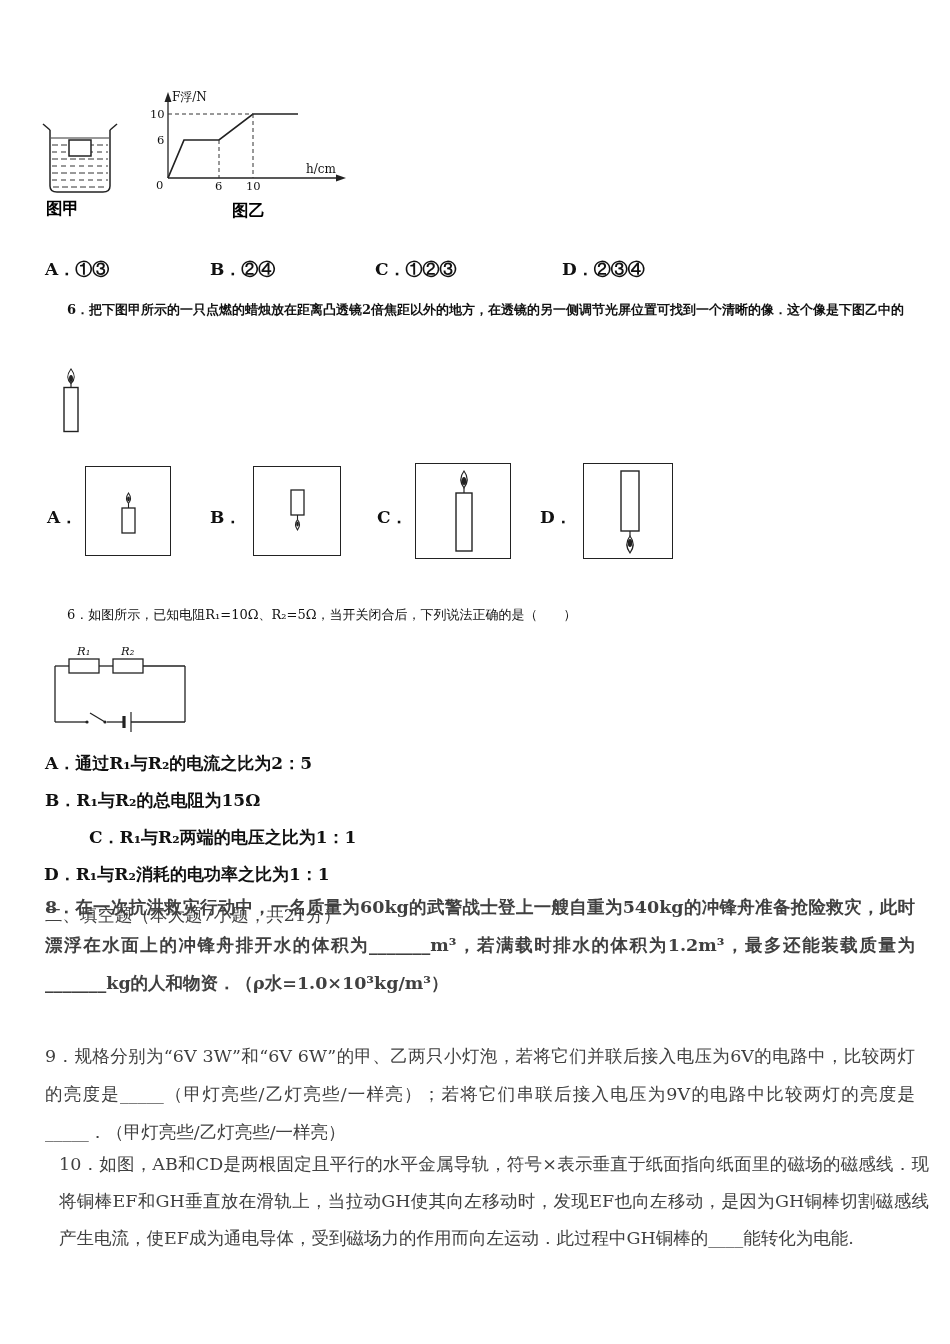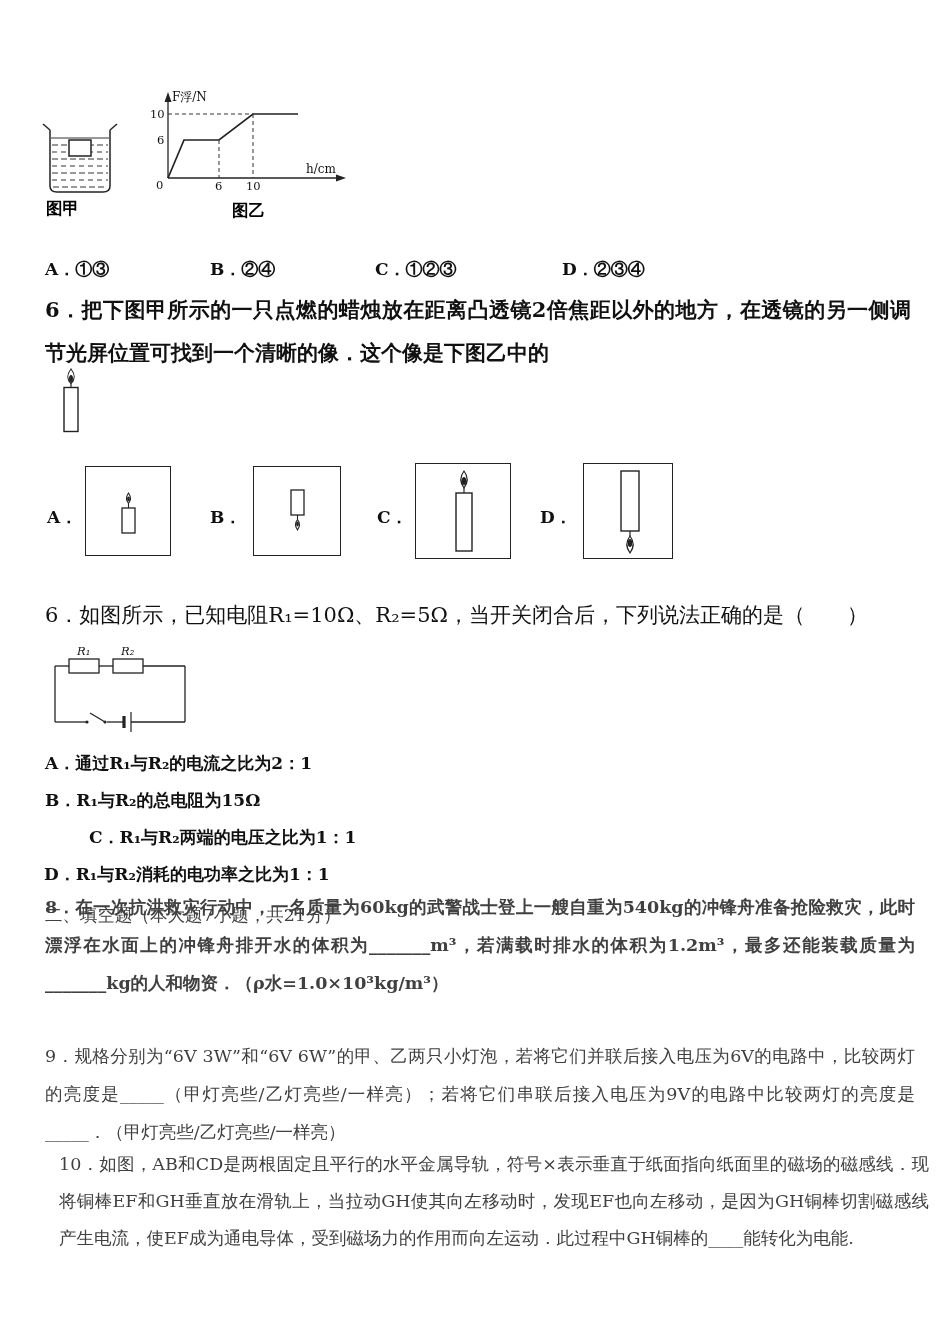--- a/index.html
+++ b/index.html
@@ -2,21 +2,21 @@
 <html><head>
 <meta charset="utf-8">
 <style>
   * { margin:0; padding:0; box-sizing:border-box; }
   html,body { background:#ffffff; }
   .page {
     position:relative; width:950px; height:1344px; background:#fff;
     font-family:"DejaVu Serif","Liberation Serif",serif; color:#111; overflow:hidden;
   }
   .abs { position:absolute; }
-  .txt { font-size:21px; line-height:43px; text-align:justify; color:#111; }
+  .txt { font-size:13px; line-height:43px; text-align:justify; color:#111;margin-left:22px; }
   .fill { font-size:17.5px; line-height:38px; text-align:justify; color:#404040; }
   .b { font-weight:bold; }
   .sb { font-weight:600; }
   .caption { font-weight:bold; font-size:16.5px; color:#000000; }
   .optline { font-size:17px; white-space:nowrap; color:#111;text-align:center; }
   .imgbox { border:1.6px solid #222; background:#fff; }
   .optlabel { font-size:17px; font-weight:600; color:#111; }
   svg { overflow:visible; display:block; }
 </style>
 </head>
@@ -138,21 +138,21 @@
       <line x1="10" y1="78" x2="10" y2="22"></line>
     </g>
     <line x1="86" y1="68" x2="86" y2="88" stroke="#222" stroke-width="1.2"></line>
     <line x1="79" y1="72" x2="79" y2="84" stroke="#222" stroke-width="3.2"></line>
     <circle cx="60" cy="78" r="1.6" fill="#222"></circle>
     <circle cx="42" cy="78" r="1.6" fill="#222"></circle>
     <text x="32" y="11" font-size="11.5" font-style="italic" fill="#111">R₁</text>
     <text x="76" y="11" font-size="11.5" font-style="italic" fill="#111">R₂</text>
   </svg>
 
-  <div class="abs optline sb" style="left:45px; top:752px;">A．通过R₁与R₂的电流之比为2：1</div>
+  <div class="abs optline sb" style="left:45px; top:752px;">A．通过R₁与R₂的电流之比为2：5</div>
   <div class="abs optline sb" style="left:45px; top:789px;">B．R₁与R₂的总电阻为15Ω</div>
   <div class="abs optline sb" style="left:45px; top:826px;margin-left:44px;">C．R₁与R₂两端的电压之比为1：1</div>
   <div class="abs optline sb" style="left:44px; top:863px;">D．R₁与R₂消耗的电功率之比为1：1</div>
 
   <div class="abs fill" style="left:45px; top:896px; width:866px;">二、填空题（本大题7小题，共21分）</div>
 
   <div class="abs fill" style="left:45px; top:888px; width:870px;font-weight:bold;">8．在一次抗洪救灾行动中，一名质量为60kg的武警战士登上一艘自重为540kg的冲锋舟准备抢险救灾，此时漂浮在水面上的冲锋舟排开水的体积为_______m³，若满载时排水的体积为1.2m³，最多还能装载质量为_______kg的人和物资．（ρ水=1.0×10³kg/m³）</div>
 
   <div class="abs fill" style="left:45px; top:1037px; width:870px;">9．规格分别为“6V 3W”和“6V 6W”的甲、乙两只小灯泡，若将它们并联后接入电压为6V的电路中，比较两灯的亮度是_____（甲灯亮些/乙灯亮些/一样亮）；若将它们串联后接入电压为9V的电路中比较两灯的亮度是_____．（甲灯亮些/乙灯亮些/一样亮）</div>
 

